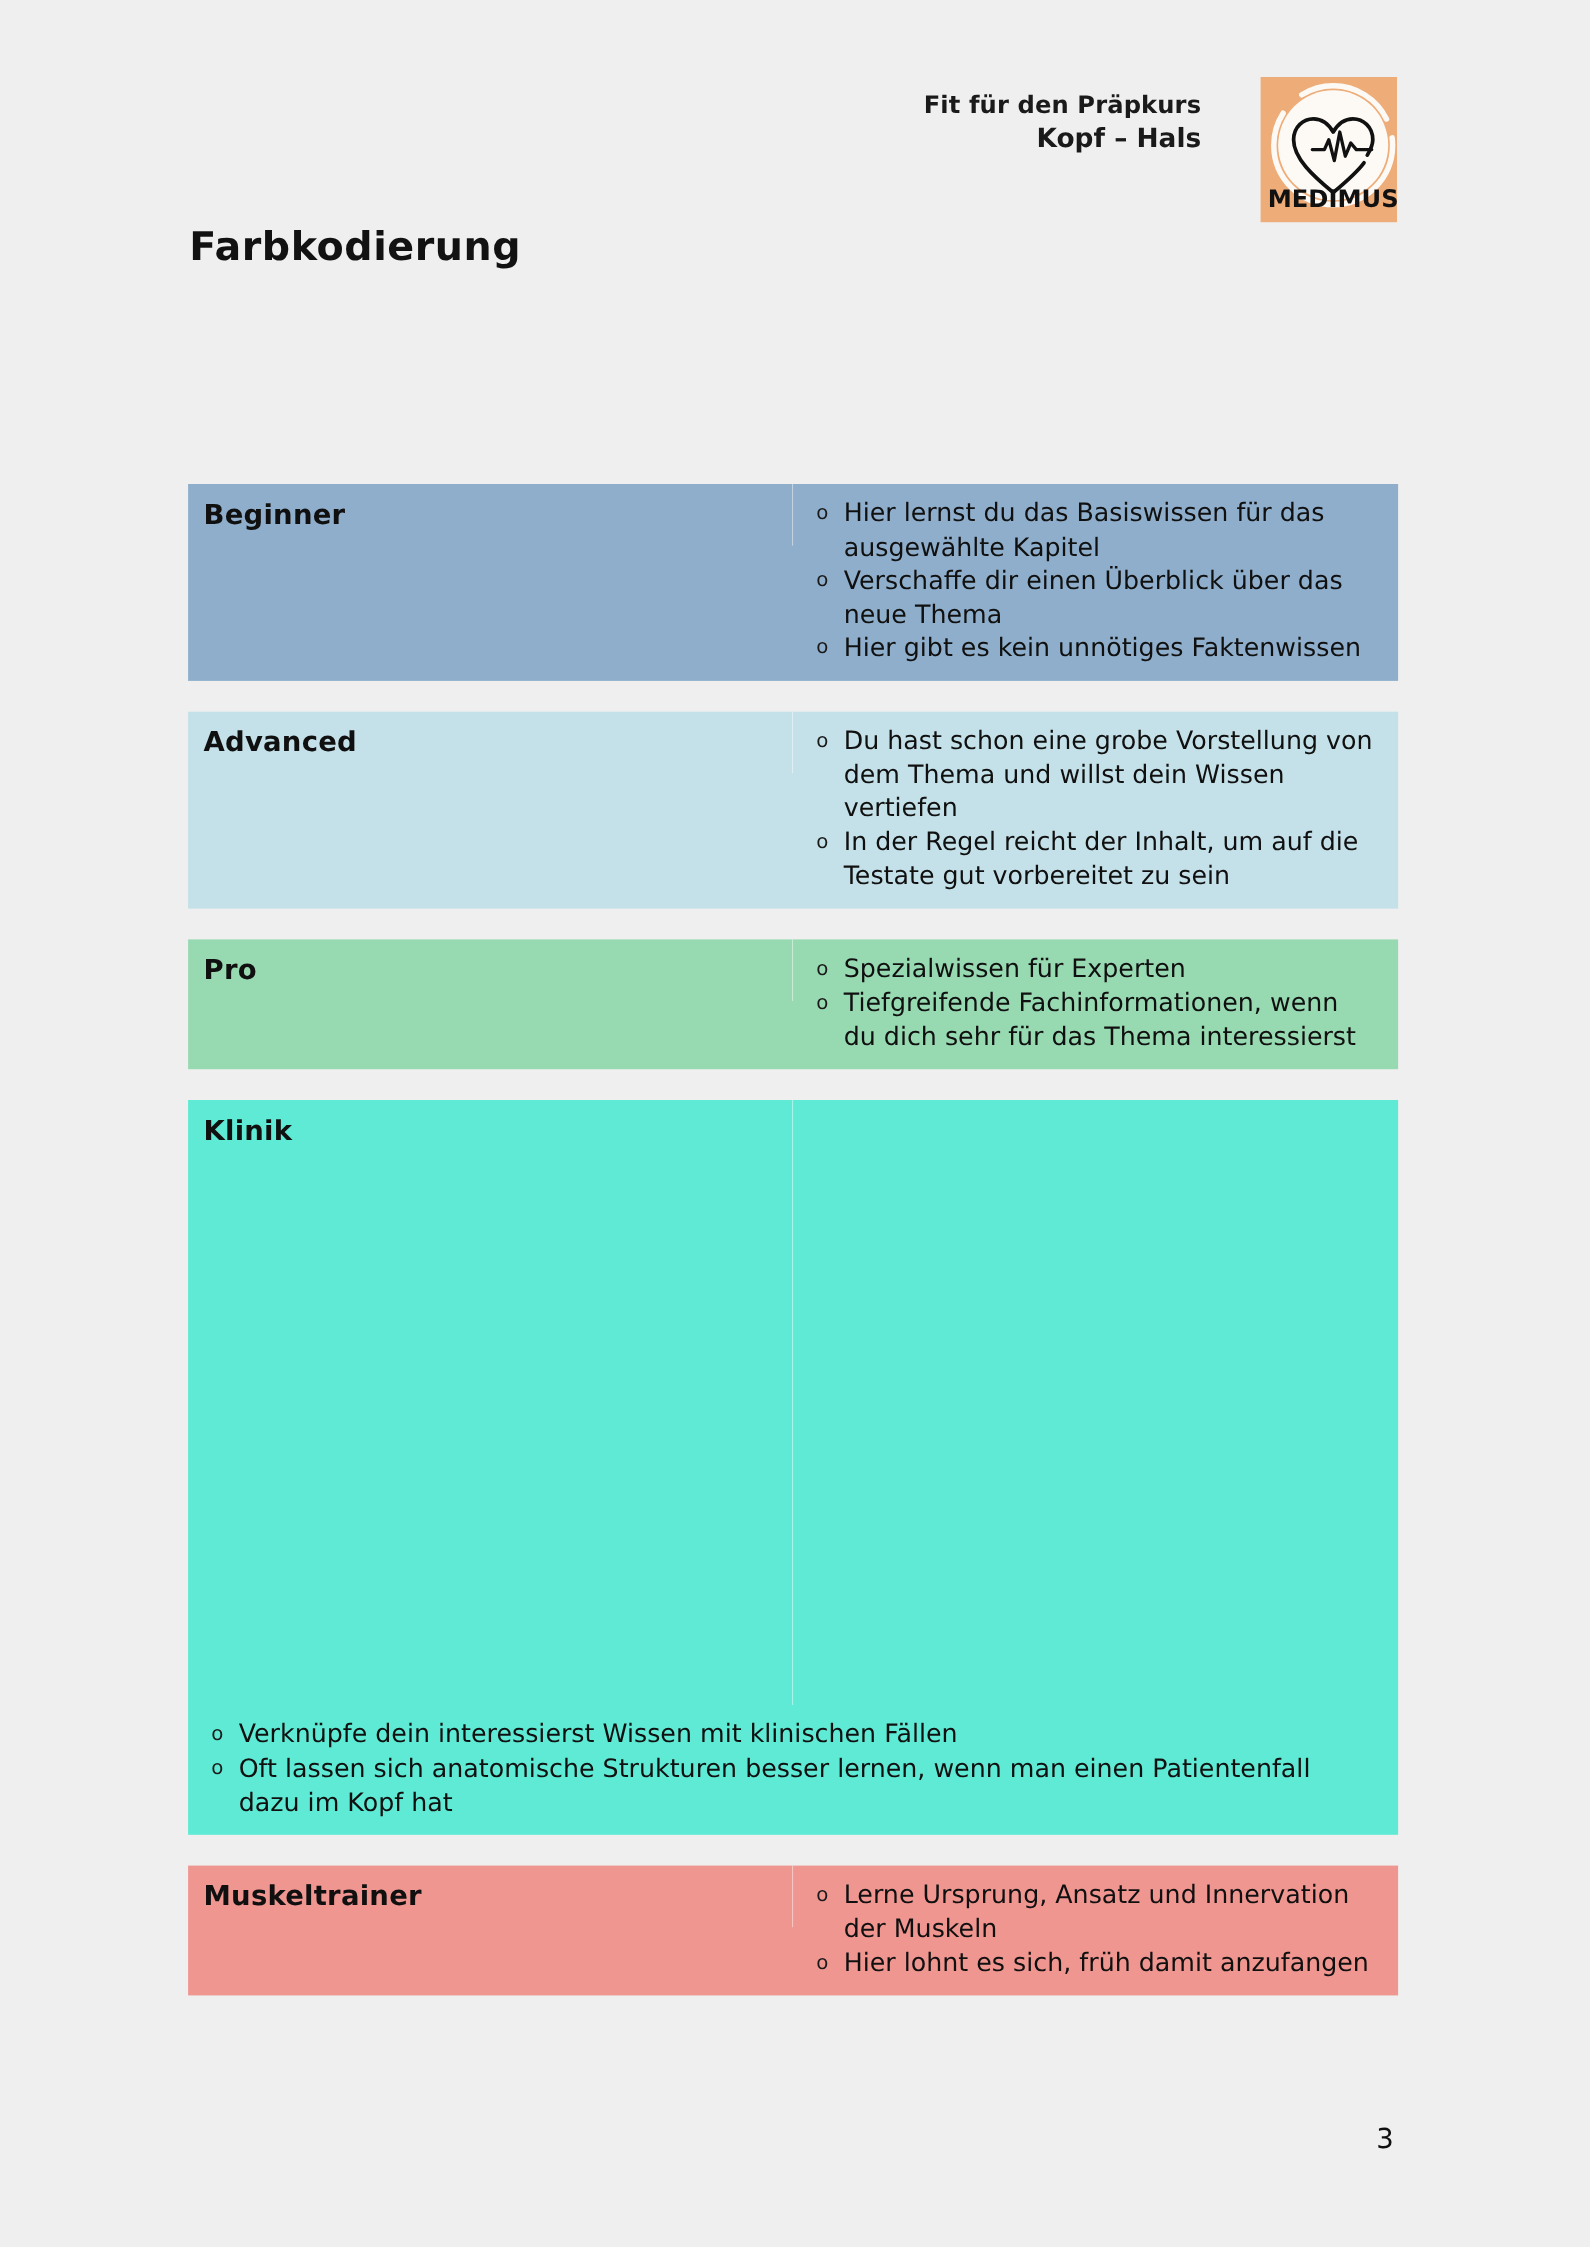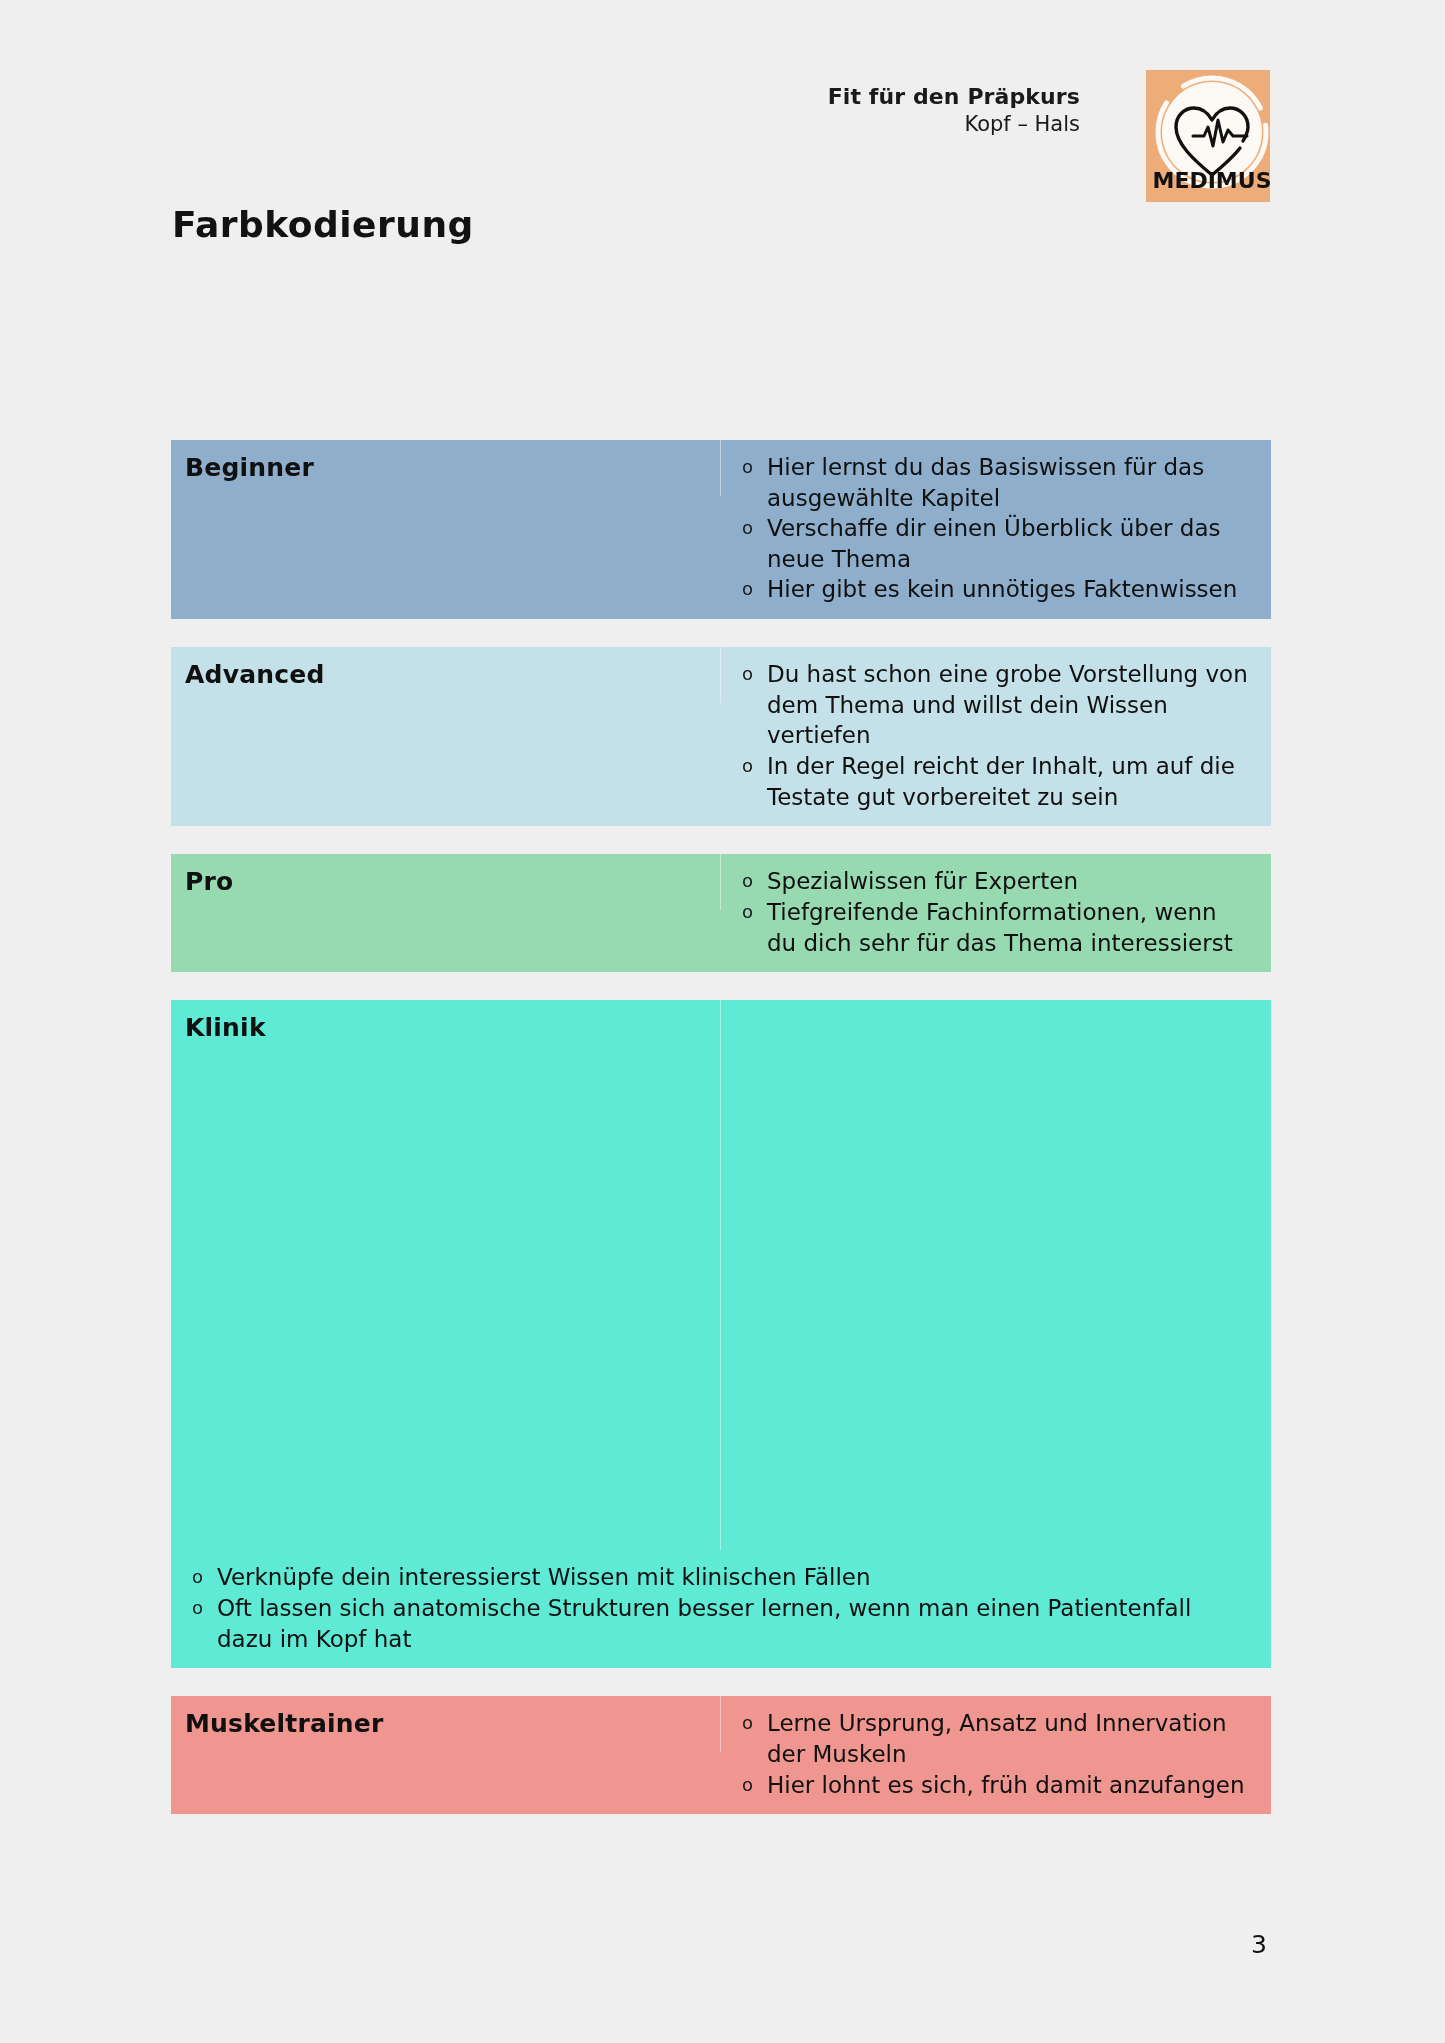--- a/index.html
+++ b/index.html
@@ -22,39 +22,39 @@
     background: #efefef;
   }
 
   
   .doc-header {
     position: absolute;
     top: 70px;
     right: 175px;
     display: flex;
     align-items: flex-start;
-    gap: 34px;
+    gap: 22px;
   }
   .header-text {
     text-align: right;
     padding-top: 12px;
     color: #1a1a1a;
   }
   .header-line1 {
     font-family: "DejaVu Sans", "Liberation Sans", sans-serif;
     font-weight: bold;
     font-size: 22px;
     letter-spacing: 0.1px;
     line-height: 1.32;
     white-space: nowrap;
   }
   .header-line2 {
     font-family: "DejaVu Sans", "Liberation Sans", sans-serif;
-    font-weight: normal;
-    font-size: 21px;
+    font-weight: bold;
+    font-size: 24px;
     line-height: 1.32;
     white-space: nowrap;
   }
 
   
   .logo {
     position: relative;
     width: 124px;
     height: 132px;
     background: #eeac78;

